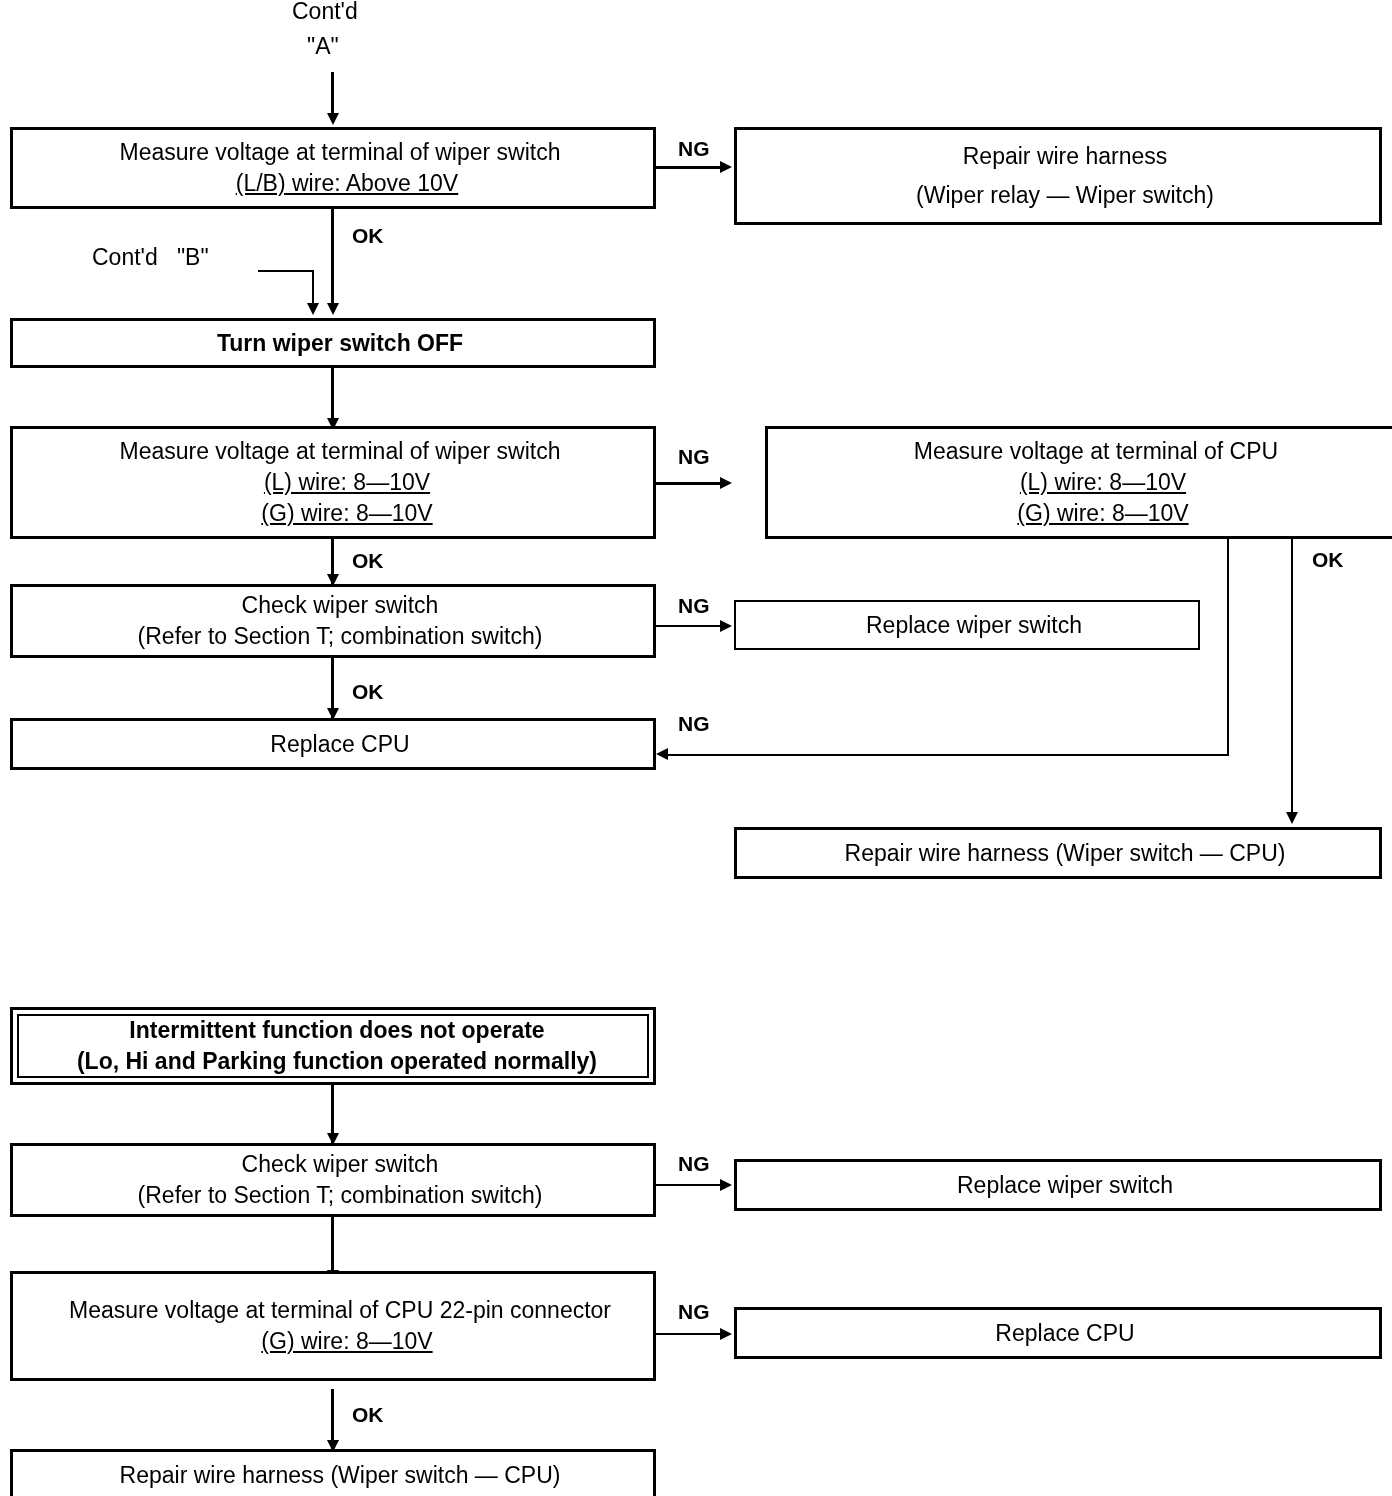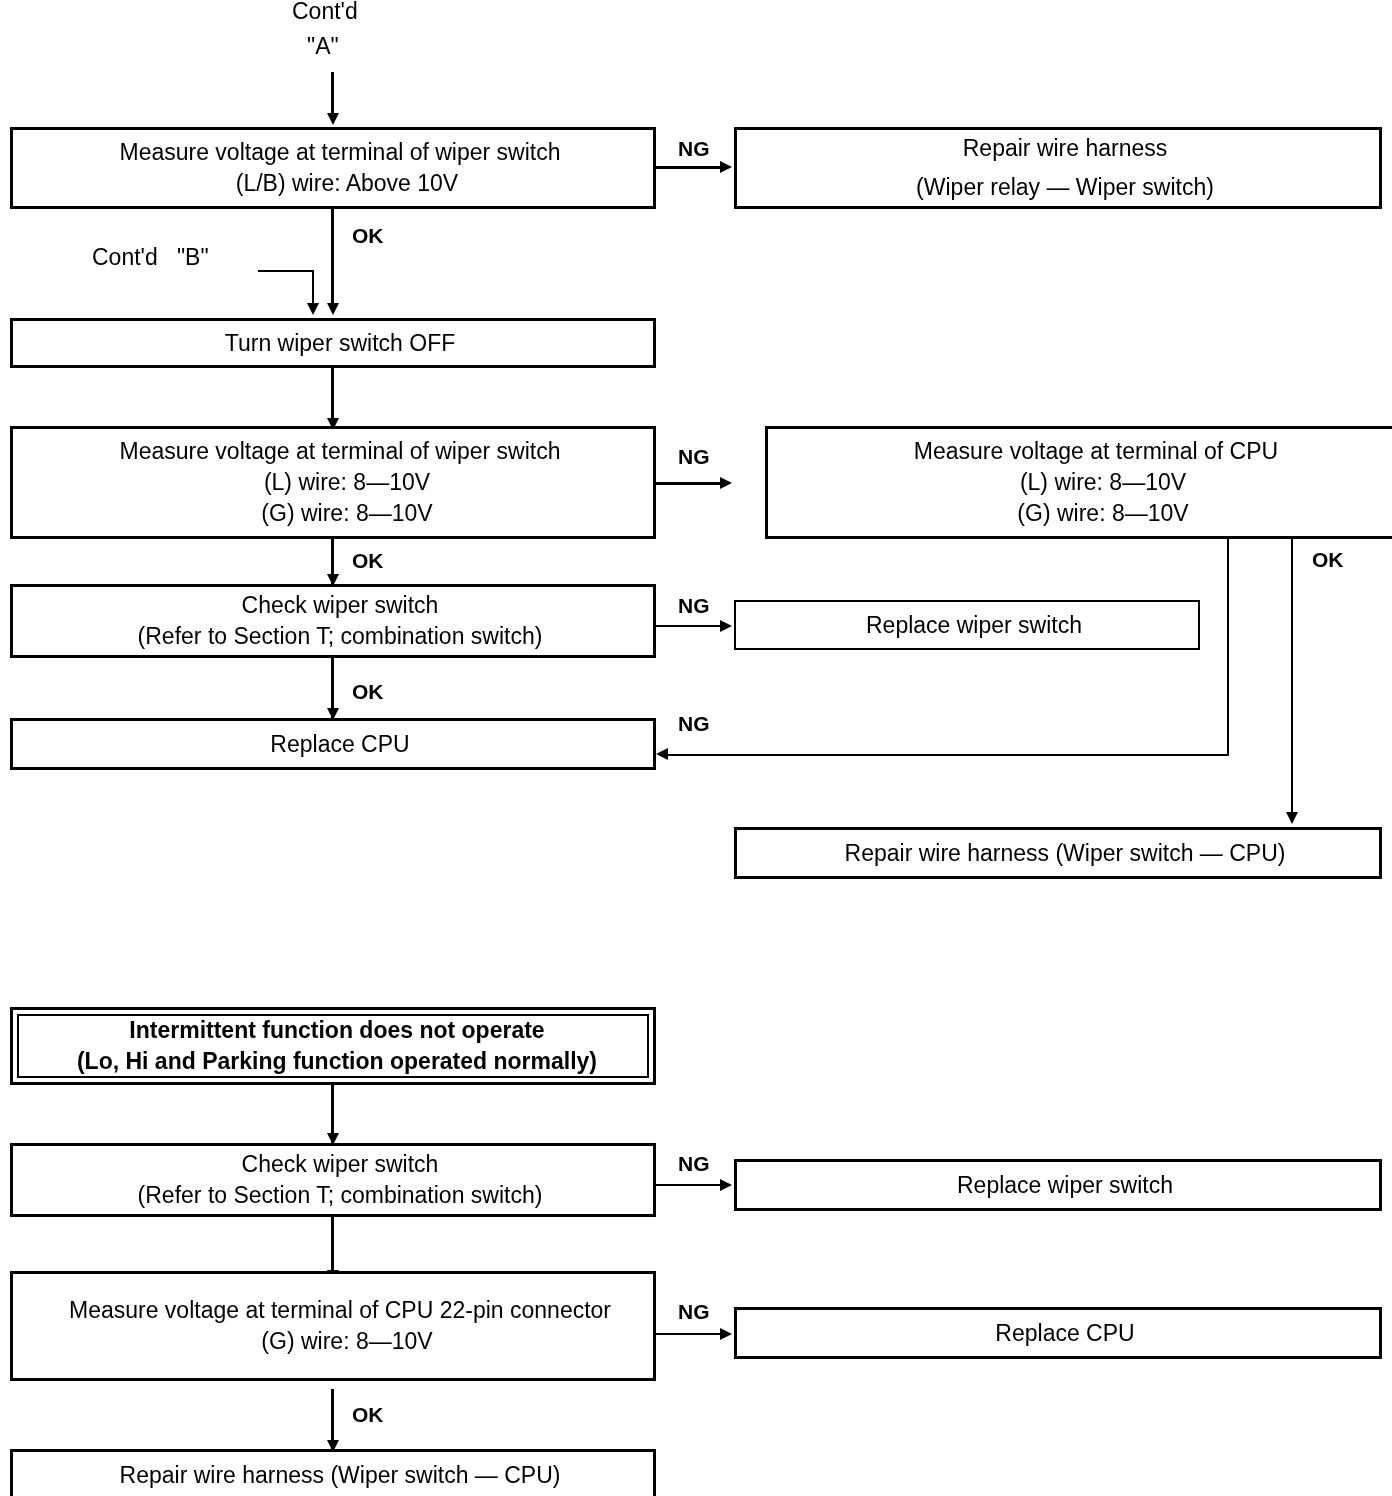--- a/index.html
+++ b/index.html
@@ -43,21 +43,21 @@
   .box.double .inner {
     border: 2px solid #000;
     width: 100%;
     height: 100%;
     box-sizing: border-box;
     display: flex;
     flex-direction: column;
     justify-content: center;
   }
   .box.double .line { font-weight: bold; letter-spacing: 0px; padding-left: 8px; }
-  .indent1 { padding-left: 28px !important; }
+  .indent1 { padding-left: 28px !important; text-decoration: underline; }
   .label {
     position: absolute;
     font-size: 21px;
     font-weight: bold;
     white-space: pre;
   }
   .plain-label {
     position: absolute;
     font-size: 23px;
     white-space: pre;
@@ -110,35 +110,35 @@
 
   <div class="box" style="left:10px; top:127px; width:646px; height:82px;">
     <div class="line">Measure voltage at terminal of wiper switch</div>
     <div class="line indent1">(L/B) wire: Above 10V</div>
   </div>
 
   <div class="hline" style="left:656px; top:166px; width:66px;"></div>
   <div class="arrow-right" style="left:720px; top:161px;"></div>
   <div class="label" style="left:678px; top:137px;">NG</div>
 
-  <div class="box" style="left:734px; top:127px; width:648px; height:82px;gap:8px;">
+  <div class="box" style="left:734px; top:127px; width:648px; height:98px;gap:8px;">
     <div class="line">Repair wire harness</div>
     <div class="line">(Wiper relay — Wiper switch)</div>
   </div>
 
   <div class="vline" style="left:331px; top:209px; height:100px;"></div>
   <div class="arrow-down" style="left:327px; top:303px;"></div>
   <div class="label" style="left:352px; top:224px;">OK</div>
 
   <div class="plain-label" style="left:92px; top:244px;">Cont'd   "B"</div>
   <div class="hline thin" style="left:258px; top:270px; width:56px;"></div>
   <div class="vline thin" style="left:312px; top:270px; height:40px;"></div>
   <div class="arrow-down" style="left:307px; top:303px;"></div>
 
-  <div class="box" style="left:10px; top:318px; width:646px; height:50px;">
+  <div class="box" style="left:10px; top:318px; width:646px; height:50px;font-weight:bold;">
     <div class="line">Turn wiper switch OFF</div>
   </div>
 
   <div class="vline" style="left:331px; top:368px; height:58px;"></div>
   <div class="arrow-down" style="left:327px; top:418px;"></div>
 
   <div class="box" style="left:10px; top:426px; width:646px; height:113px;">
     <div class="line">Measure voltage at terminal of wiper switch</div>
     <div class="line indent1">(L) wire: 8—10V</div>
     <div class="line indent1">(G) wire: 8—10V</div>

